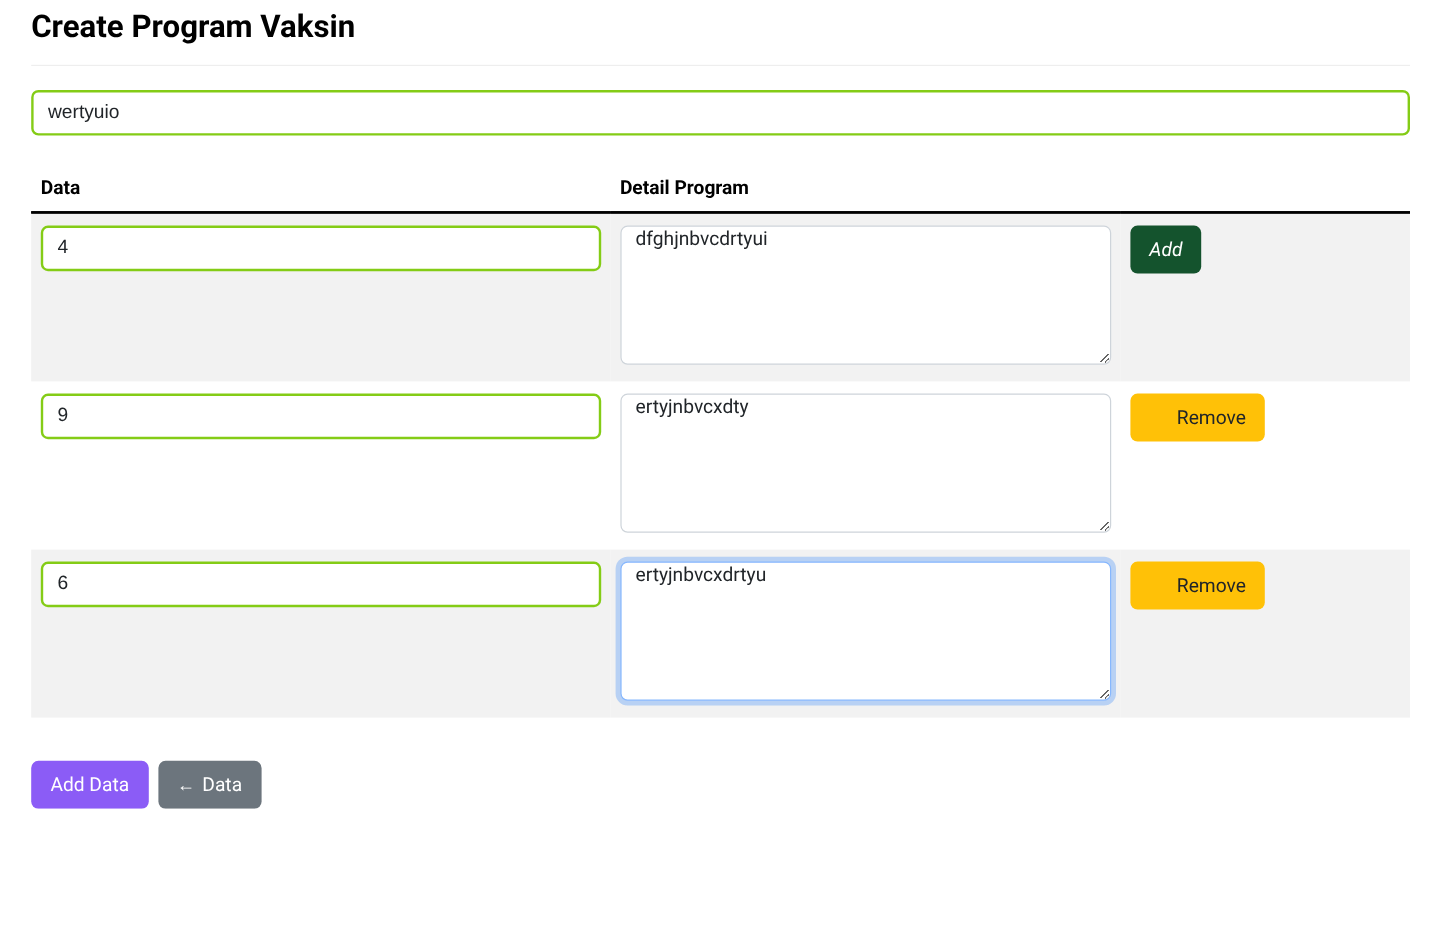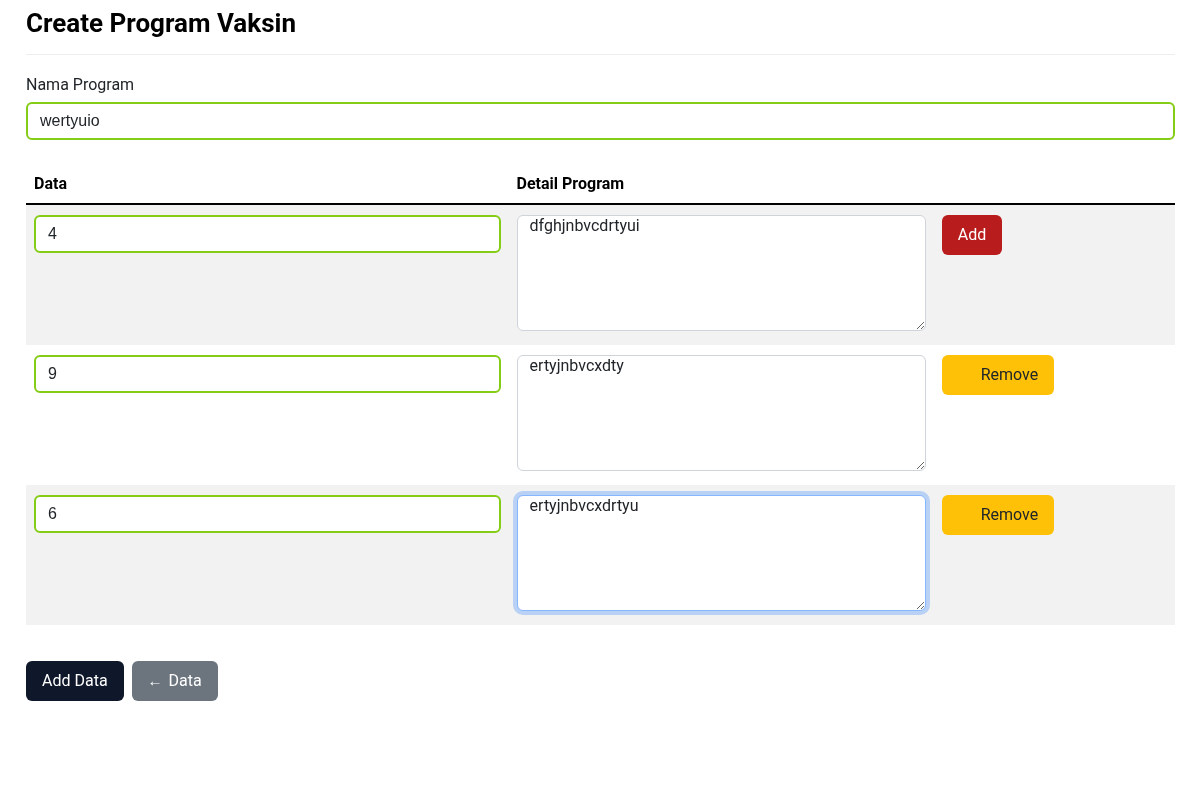--- a/index.html
+++ b/index.html
@@ -97,30 +97,31 @@
       align-items: center;
       padding: 8px 16px;
       font-size: 16px;
       border: none;
       border-radius: 6px;
       cursor: pointer;
       font-family: inherit;
       line-height: 1.5;
     }
     .btn-success {
-      background: #b91c1c;
+      background: #14532d;
       color: #fff;
+      font-style: italic;
     }
     .btn-warning {
       background: #ffc107;
       color: #212529;
       padding-left: 39px;
     }
     .btn-primary {
-      background: #0f172a;
+      background: #8b5cf6;
       color: #fff;
     }
     .btn-secondary {
       background: #6c757d;
       color: #fff;
     }
     .footer-buttons {
       margin-top: 36px;
       display: flex;
       gap: 8px;
@@ -130,21 +131,20 @@
       font-size: 15px;
     }
   </style>
 </head>
 <body>
 
 <h1 class="page-title">Create Program Vaksin</h1>
 <hr class="divider">
 
 <div class="nama-program-group">
-  <label class="form-label">Nama Program</label>
   <input type="text" class="form-input" value="wertyuio" style="">
 </div>
 
 <table class="table">
   <thead>
     <tr>
       <th class="col-umur">Data</th>
       <th class="col-detail">Detail Program</th>
       <th class="col-action"></th>
     </tr>

